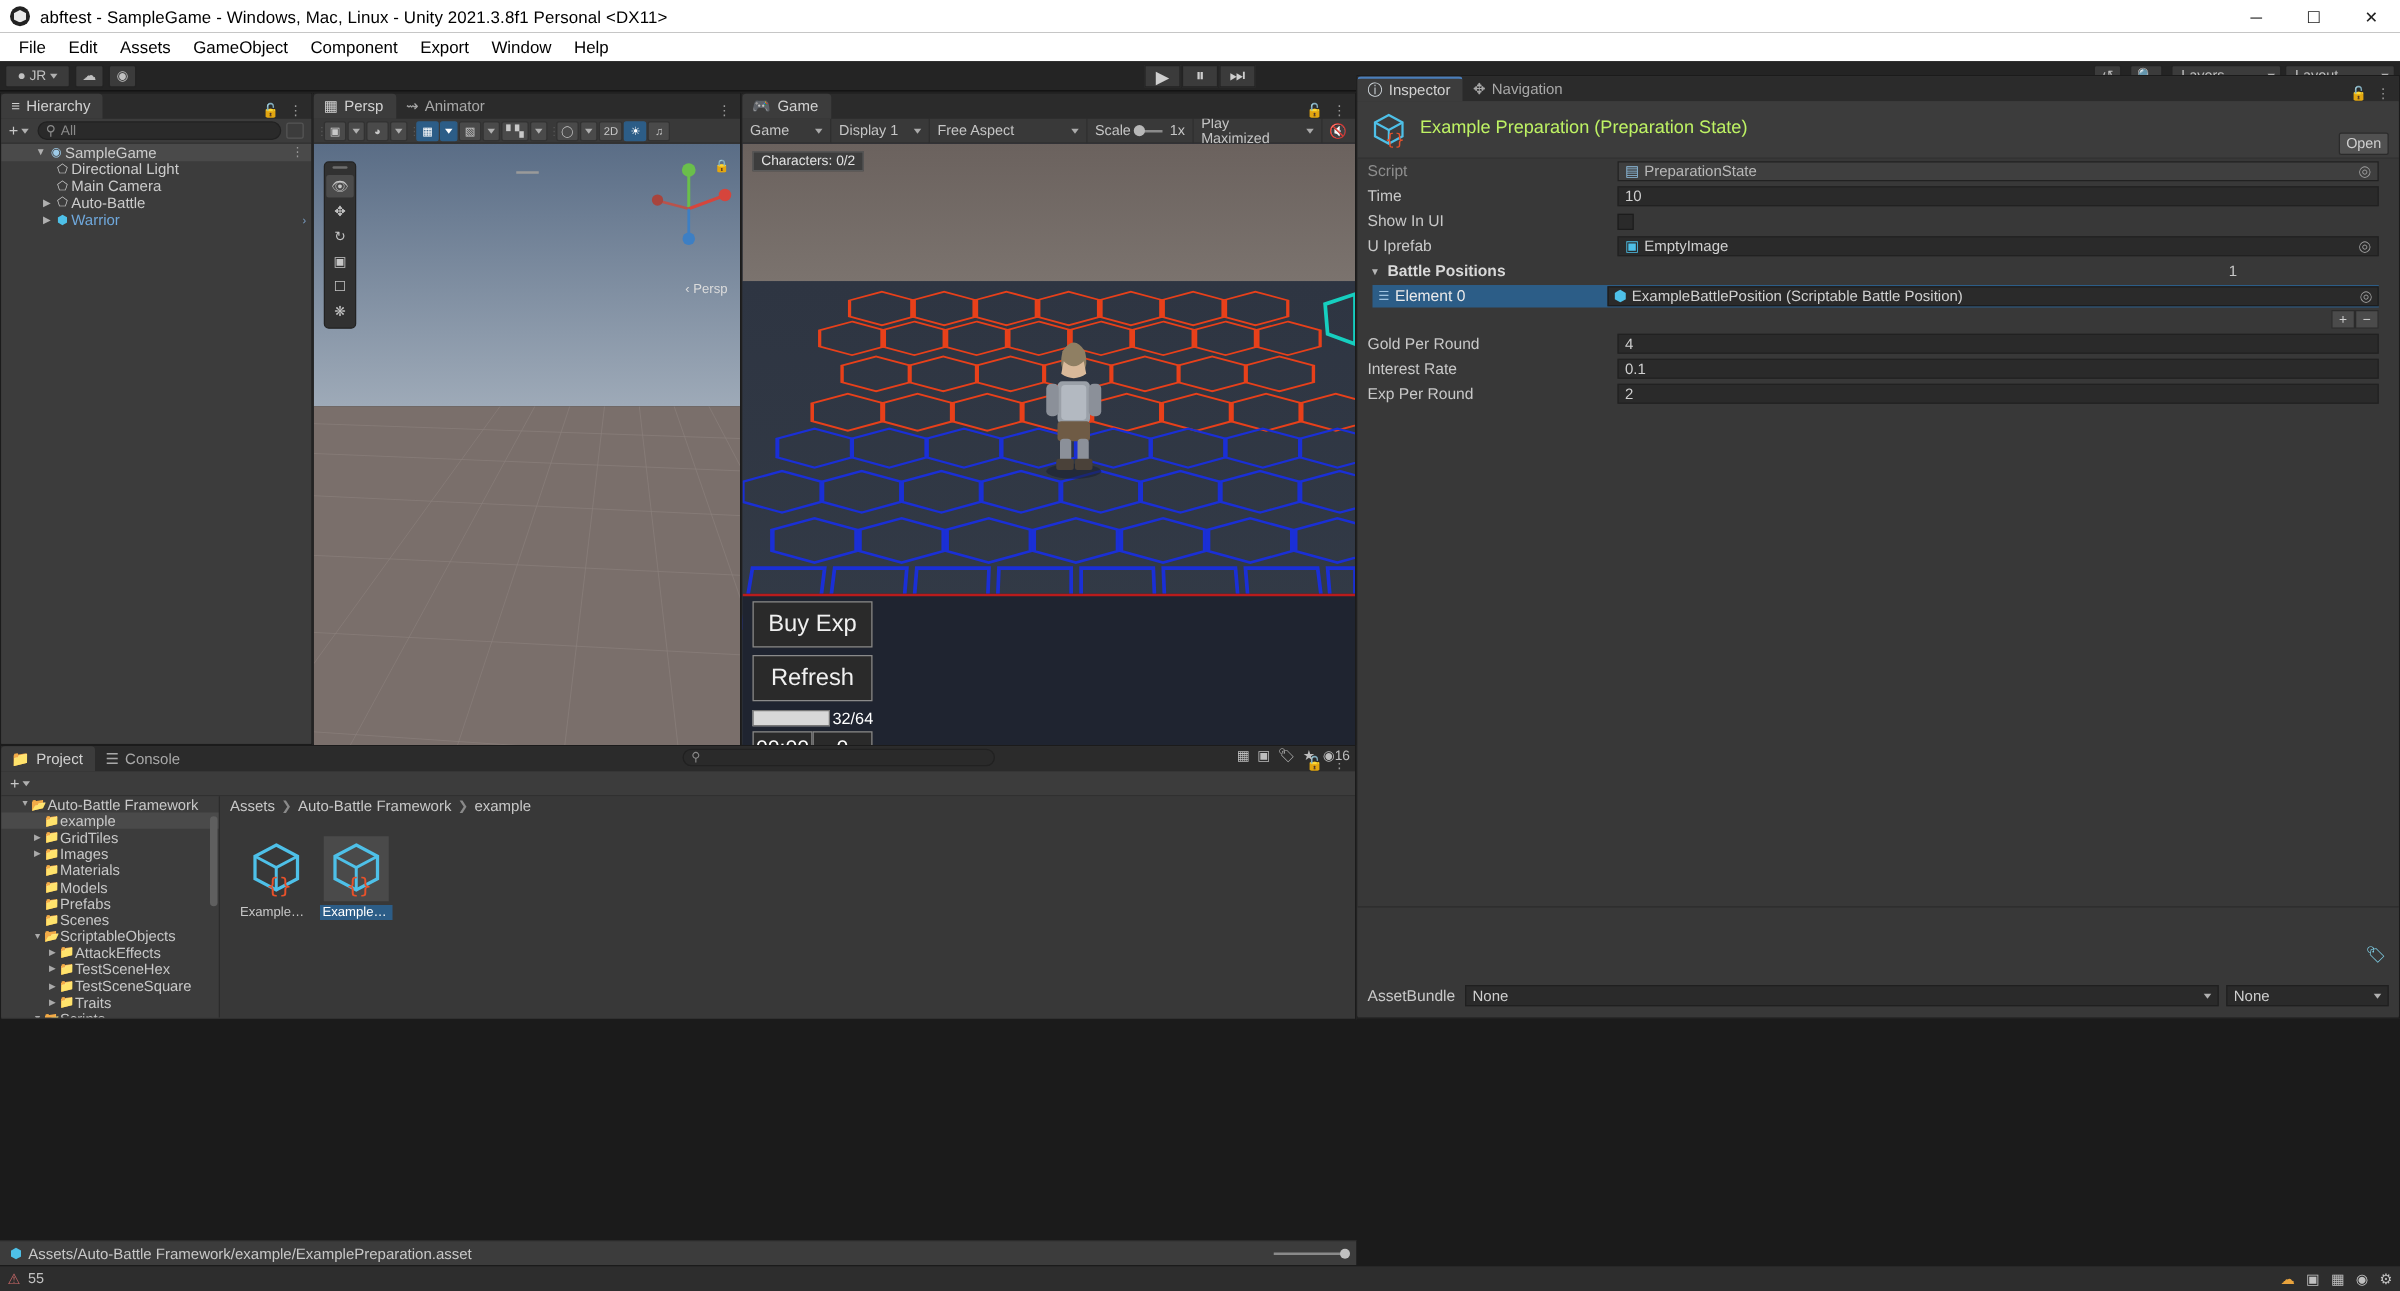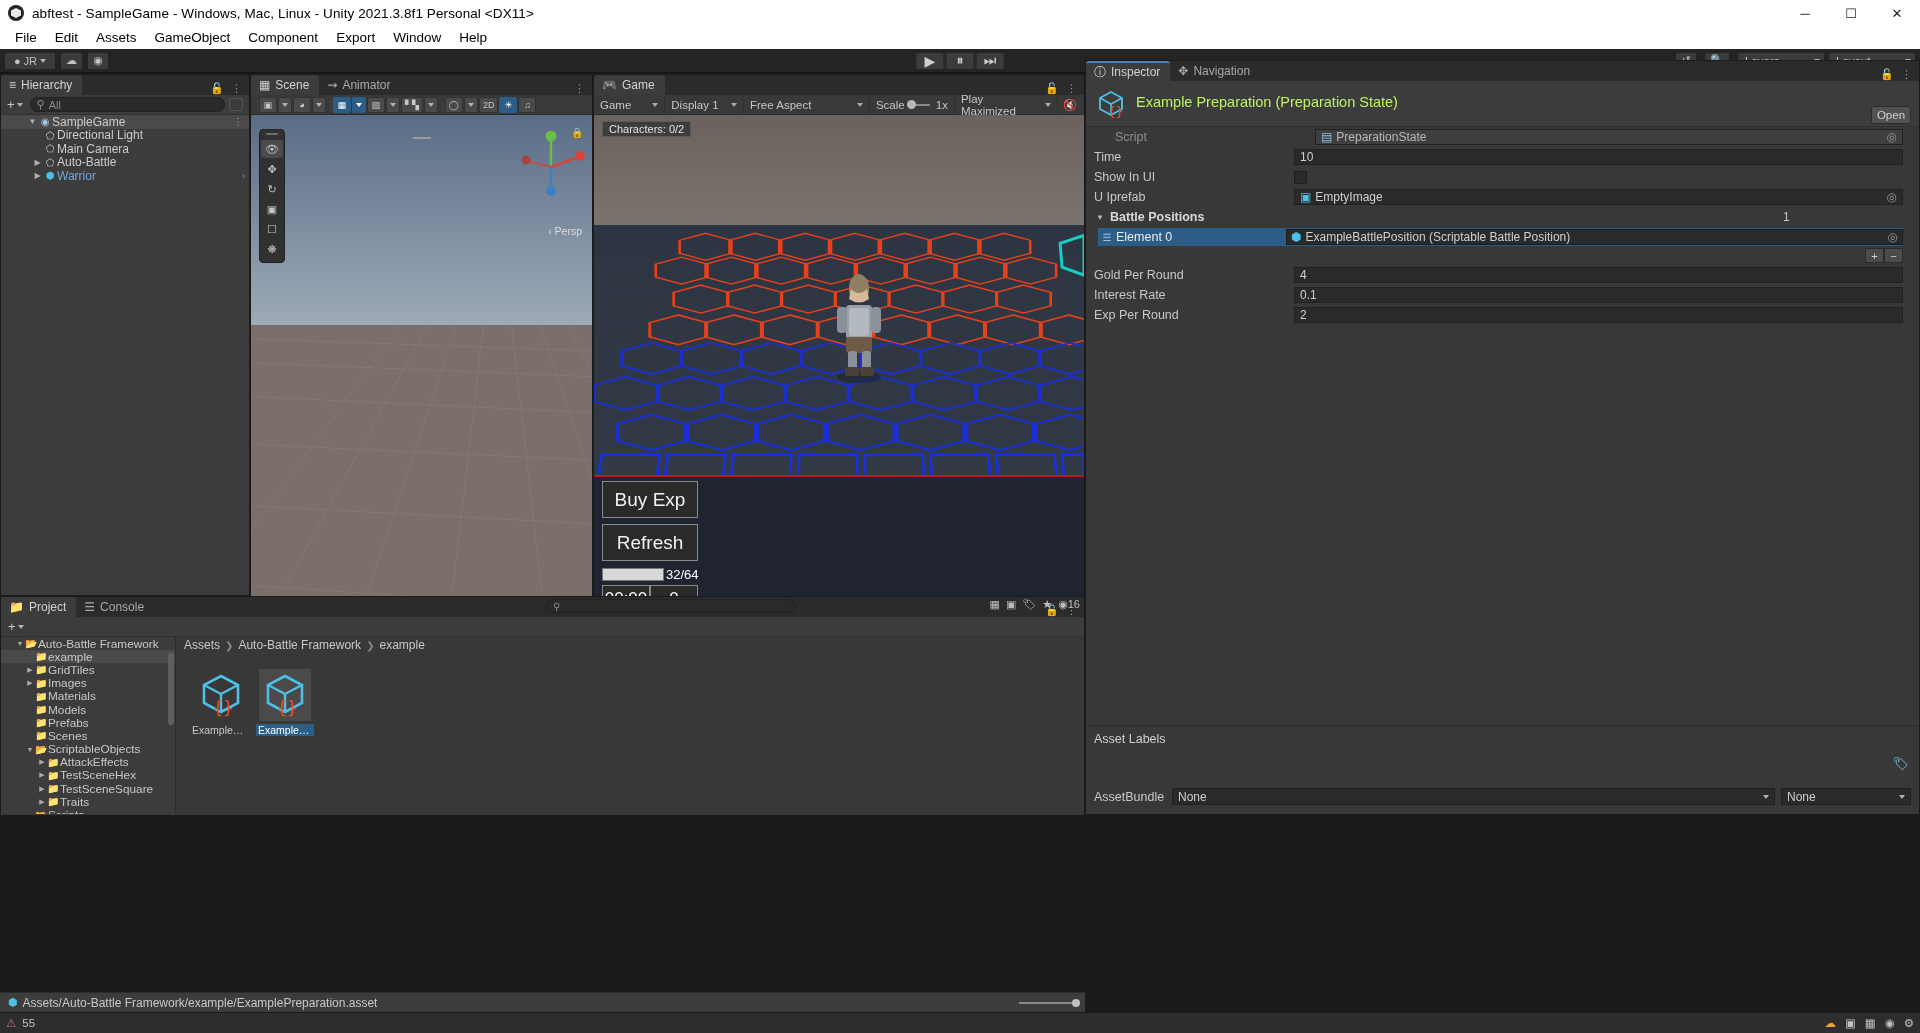--- a/index.html
+++ b/index.html
@@ -190,21 +190,21 @@
   }
   .insp-title { font-size: 14.5px; color: #bef264; padding-top: 5px; }
   .open-btn {
     position: absolute; right: 8px; bottom: 2px; height: 18px; min-width: 40px;
     background: #515151; border: 1px solid #2b2b2b; border-radius: 2px;
     display: flex; align-items: center; justify-content: center; font-size: 11.5px; color: #d0d0d0;
   }
   .insp-body { background: #383838; height: calc(100% - 67px); position: relative; }
   .irow { height: 20px; display: flex; align-items: center; font-size: 12.5px; padding-left: 8px; }
   .ilabel { width: 200px; color: #c8c8c8; }
-  .ilabel.dim { color: #8e8e8e; margin-left: 21px; }
+  .ilabel.dim { color: #8e8e8e; }
   .ifield {
     flex: 1; margin-right: 16px; height: 16px; background: #2a2a2a;
     border: 1px solid #212121; display: flex; align-items: center;
     padding: 0 5px; font-size: 12px; color: #d0d0d0; gap: 4px;
   }
   .ifield.readonly { background: #3f3f3f; color: #b8b8b8; }
   .icheck { width: 13px; height: 13px; background: #2a2a2a; border: 1px solid #1c1c1c; }
   .foldout { width: 12px; color: #b5b5b5; font-size: 8px; display: inline-flex; justify-content: center; }
   .irow.header-row .ilabel { font-weight: bold; color: #d8d8d8; padding-left: 0; }
   .arr-size {
@@ -396,21 +396,21 @@
         <span>Warrior</span>
         <span class="chev">›</span>
       </div>
     </div>
   </div>
 
   <div class="panel" id="scene">
     <div class="panel-tabs">
       <div class="ptab active">
         <span>▦</span>
-        <span>Scene</span>
+        <span>Persp</span>
       </div>
       <div class="ptab">
         <span>⇝</span>
         <span>Animator</span>
       </div>
       <div class="ptab-icons">
         <span>⋮</span>
       </div>
     </div>
     <div class="scene-toolbar">
@@ -869,21 +869,20 @@
         </div>
       </div>
       <div class="irow">
         <div class="ilabel">Exp Per Round</div>
         <div class="ifield">
           <span>2</span>
         </div>
       </div>
 
       <div class="asset-labels">
-        <div class="al-title">Asset Labels</div>
         <div class="al-tagicon">🏷</div>
         <div class="al-bundle">
           <span class="lbl">AssetBundle</span>
           <span class="al-drop" style="flex:1">
             <span>None</span>
             <span class="caret" style="margin-left:auto"></span>
           </span>
           <span class="al-drop" style="width:130px">
             <span>None</span>
             <span class="caret" style="margin-left:auto"></span>

